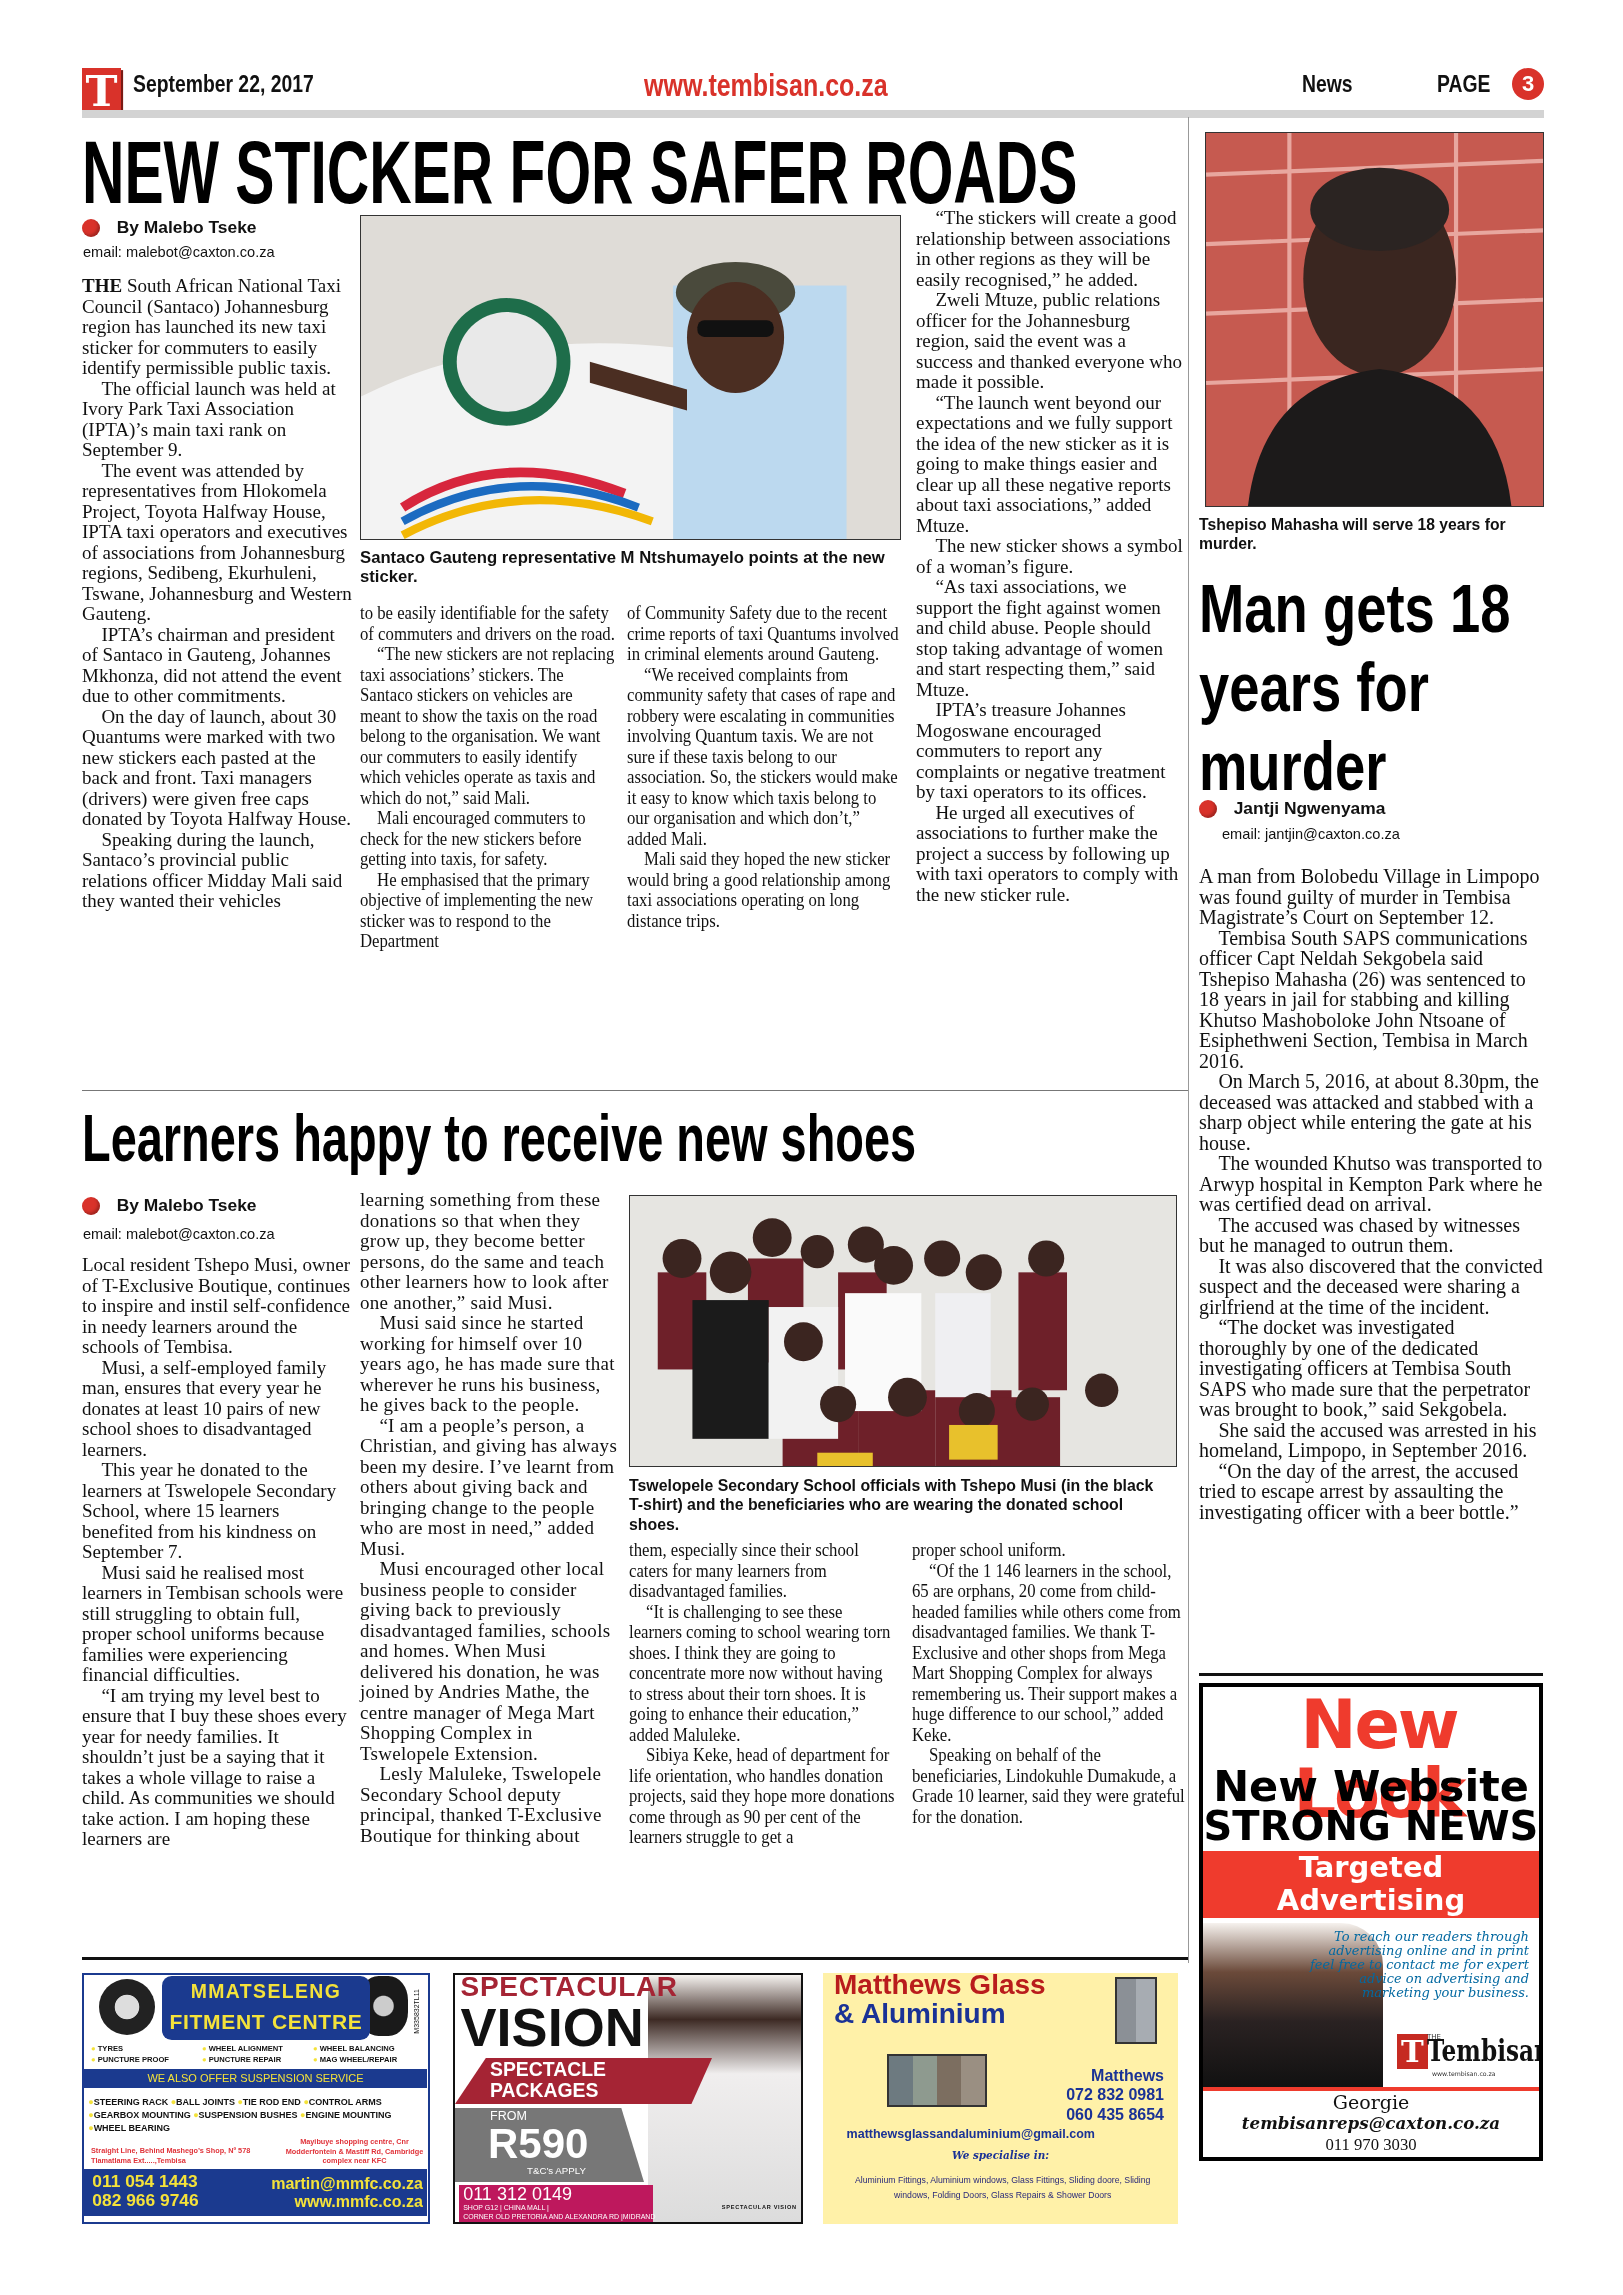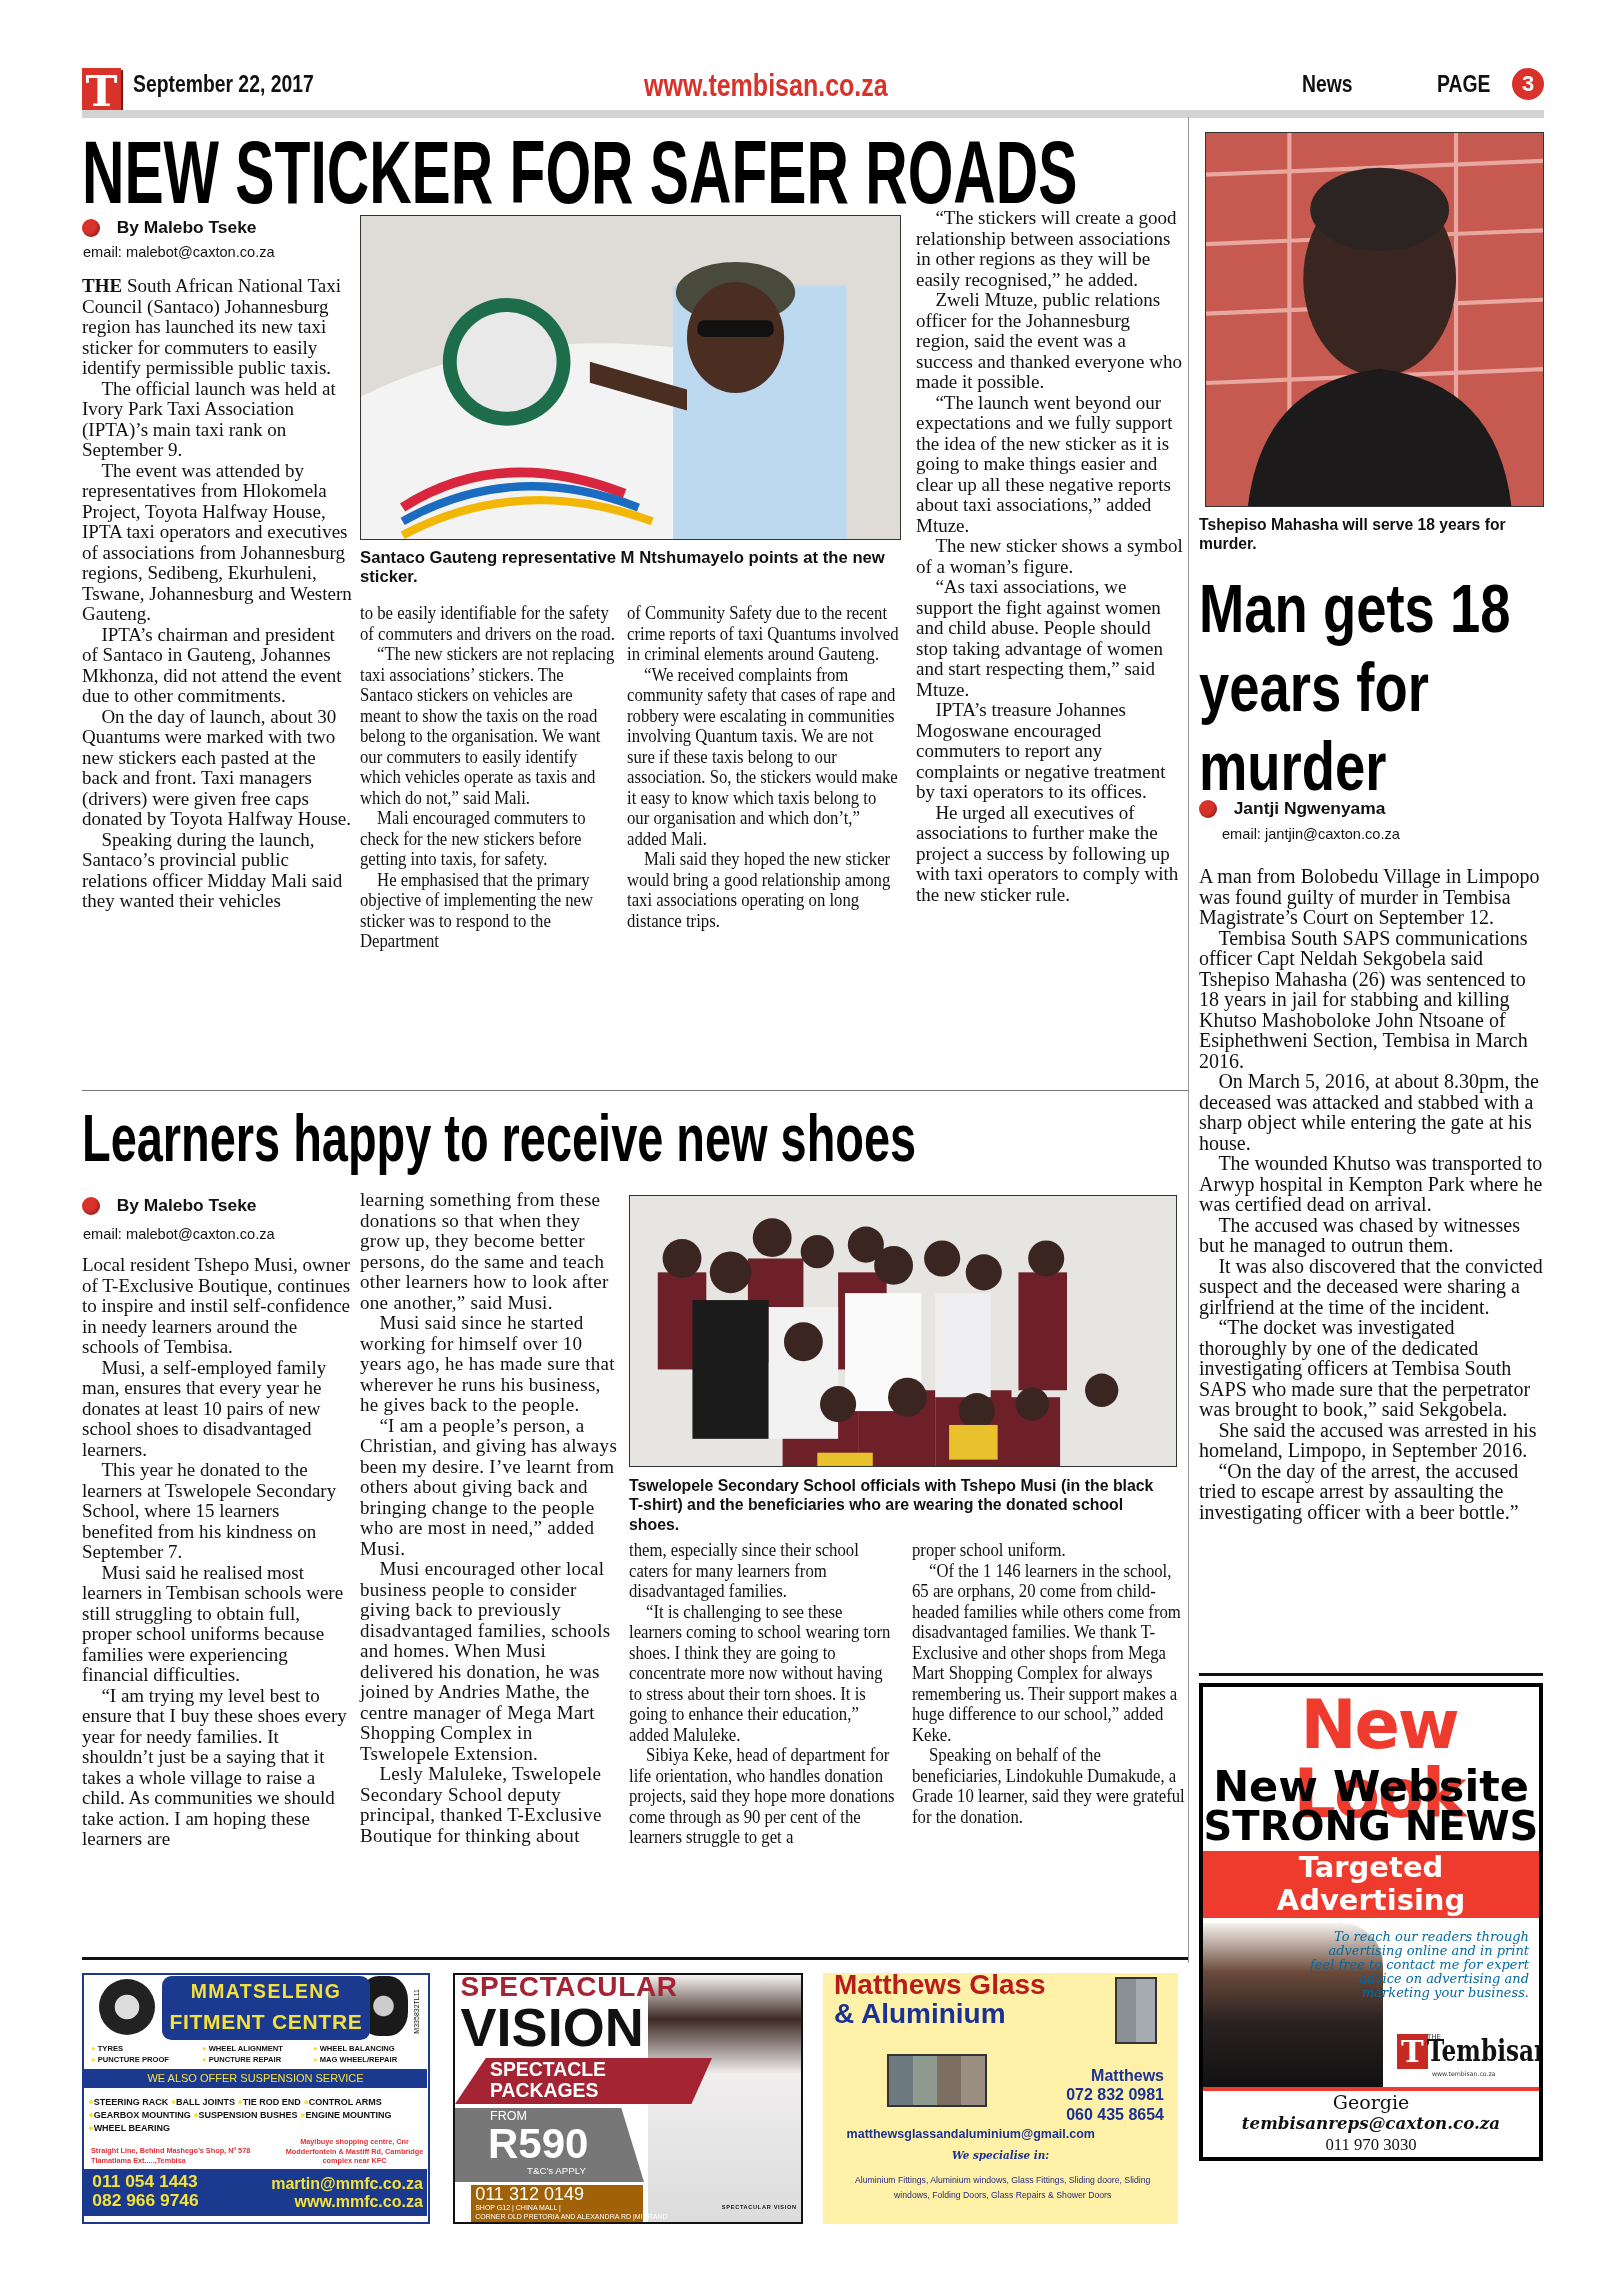--- a/index.html
+++ b/index.html
@@ -307,21 +307,21 @@
   <div style="position:absolute; left:5.6px; top:23.6px; font-weight:bold; font-size:54px; line-height:56px; color:#111;">VISION</div>
   <div style="position:absolute; left:0; top:83px; width:257px; height:46px; background:#a52434; clip-path:polygon(12% 0,100% 0,92% 100%,0 100%); color:#fff; font-weight:bold;">
     <div style="position:absolute; left:35px; top:1.4px; font-size:19.4px; line-height:21px;">SPECTACLE</div>
     <div style="position:absolute; left:35px; top:22px; font-size:19.4px; line-height:21px;">PACKAGES</div>
   </div>
   <div style="position:absolute; left:0; top:133px; width:189px; height:74px; background:#777; clip-path:polygon(0 0,88% 0,100% 100%,0 100%); color:#fff;">
     <div style="position:absolute; left:35px; top:1.4px; font-size:12.5px;">FROM</div>
     <div style="position:absolute; left:33px; top:14px; font-weight:bold; font-size:42px; line-height:44px;">R590</div>
     <div style="position:absolute; left:72px; top:57px; font-size:9.7px;">T&amp;C’s APPLY</div>
   </div>
-  <div style="position:absolute; left:16px; top:210px; width:172px; height:37px; background:#a16207; color:#fff;">
+  <div style="position:absolute; left:4px; top:210px; width:194px; height:37px; background:#be185d; color:#fff;">
     <div style="position:absolute; left:4.2px; top:0; font-size:18px; line-height:19.4px;">011 312 0149</div>
     <div style="position:absolute; left:4.2px; top:19.4px; font-size:7px; line-height:8.3px; white-space:nowrap;">SHOP G12 | CHINA MALL |</div>
     <div style="position:absolute; left:4.2px; top:28px; font-size:7px; line-height:8.3px; white-space:nowrap;">CORNER OLD PRETORIA AND ALEXANDRA RD |MIDRAND</div>
   </div>
   <div style="position:absolute; right:4.2px; top:229px; font-size:5.6px; font-weight:bold; letter-spacing:0.7px;">SPECTACULAR VISION</div>
 </div>
 
 <div class="abs ad ad-matthews">
   <div style="position:absolute; left:11px; top:-2.8px; font-weight:bold; font-size:28px; line-height:30.5px; color:#b91c1c;">Matthews Glass</div>
   <div style="position:absolute; left:11px; top:26px; font-weight:bold; font-size:28px; line-height:30.5px; color:#1a3296;">&amp; Aluminium</div>

